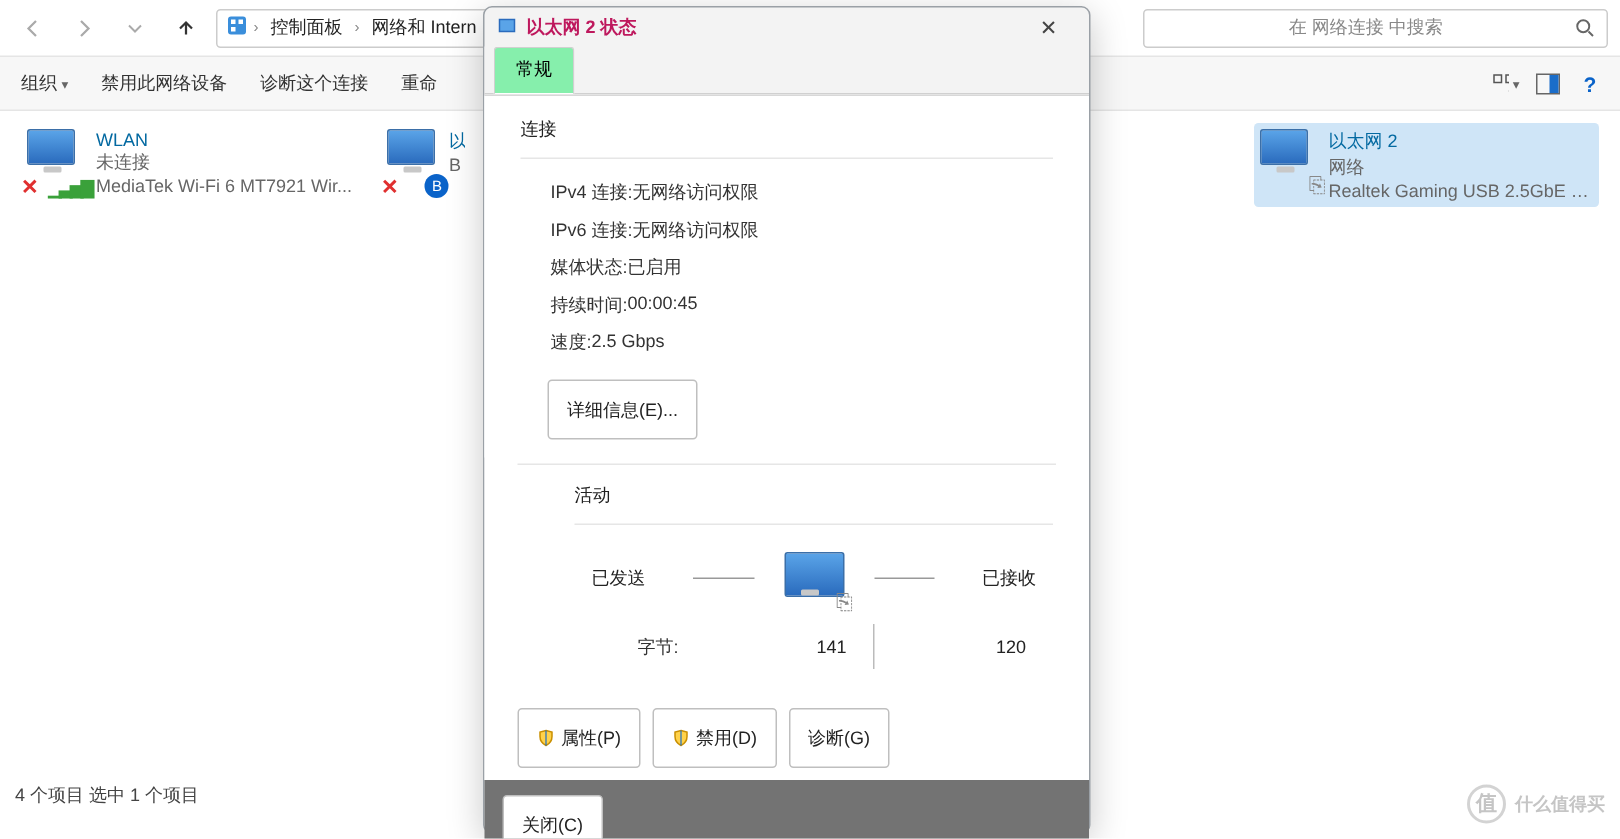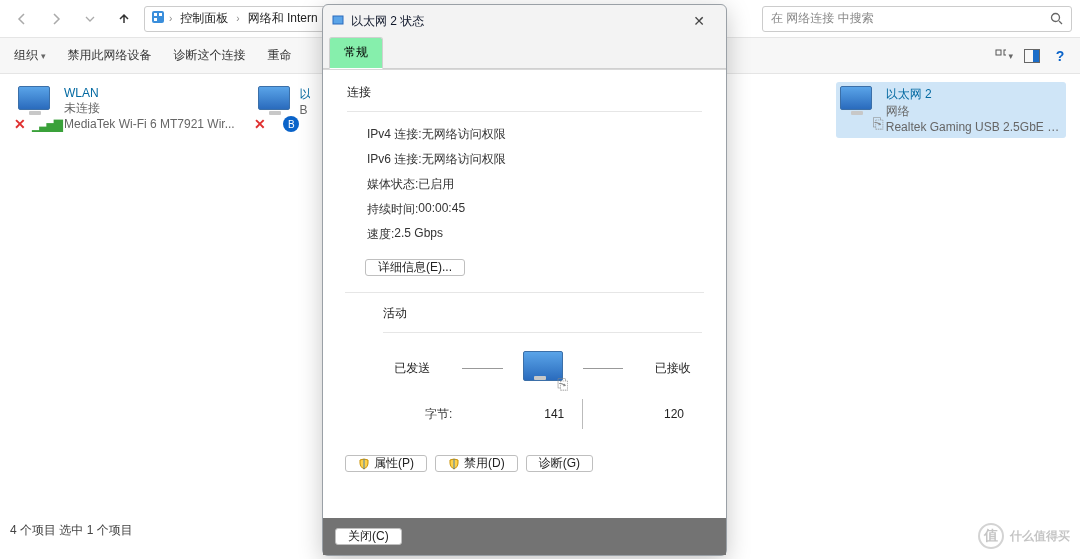--- a/index.html
+++ b/index.html
@@ -6,21 +6,21 @@
 body { background: #fff; width: 1080px; height: 559px; overflow: hidden; position: relative; }
 
 
 .navbar { height: 38px; display: flex; align-items: center; padding: 0 8px; gap: 6px; border-bottom: 1px solid #e5e5e5; }
 .nav-arrow { width: 28px; height: 28px; display: flex; align-items: center; justify-content: center; color: #aaa; border-radius: 3px; }
 .nav-arrow.enabled { color: #333; }
 .addr { flex: 0 0 auto; display: flex; align-items: center; height: 26px; border: 1px solid #ccc; border-radius: 3px; padding: 0 6px; gap: 4px; min-width: 180px; background:#fff; }
 .addr .crumb { padding: 0 4px; color: #222; }
 .addr .sep { color: #888; font-size: 10px; }
 .search { flex: 1; margin-left: auto; display: flex; align-items: center; height: 26px; border: 1px solid #ccc; border-radius: 3px; padding: 0 8px; color: #888; max-width: 310px; }
-.search span { flex: 1; }
+.search span { flex: 1; text-align: center; }
 .mic { width:14px; height:14px; display:inline-block; }
 
 
 .toolbar { height: 36px; display: flex; align-items: center; padding: 0 10px; gap: 14px; background: #f7f7f7; border-bottom: 1px solid #e5e5e5; }
 .tool { color: #333; padding: 2px 4px; display:flex; align-items:center; gap:3px; }
 .tool .chev { font-size:9px; color:#666; }
 .toolbar .right { margin-left: auto; display: flex; gap: 10px; align-items:center; }
 .tool-ic { width:20px; height:20px; display:flex; align-items:center; justify-content:center; border:1px solid transparent; }
 .tool-ic.box { border:1px solid #666; width:16px; height:14px; position:relative; }
 .tool-ic.box::after { content:""; position:absolute; right:0; top:0; bottom:0; width:6px; background:#1a6dc9; }
@@ -40,35 +40,35 @@
 .ico-pc::after{content:"";position:absolute;left:10px;top:24px;width:12px;height:4px;background:#c8c8c8;border-radius:1px;}
 .ico-badge { position:absolute; font-size:14px; }
 .ico-badge.x { color:#e03030; left:-4px; bottom:-6px; font-weight:bold; }
 .ico-badge.wifi { left:14px; bottom:-6px; color:#3aa13a; font-size:12px; letter-spacing:-2px;}
 .ico-badge.bt { right:-6px; bottom:-6px; background:#0a63c9; color:#fff; width:16px; height:16px; border-radius:50%; font-size:10px; display:flex; align-items:center; justify-content:center;}
 .ico-badge.plug { right:-4px; bottom:-6px; color:#888; font-size:14px;}
 
 
 .dialog { position:absolute; left:322px; top:4px; width:405px; height:552px; background:#f3f3f3; border:1px solid #9aa0a6; border-radius:6px; box-shadow:0 6px 24px rgba(0,0,0,.22); display:flex; flex-direction:column; }
 .dlg-title { height:32px; display:flex; align-items:center; padding:0 8px; gap:6px; }
-.dlg-title .t { flex:1; color:#0f172a; }
+.dlg-title .t { flex:1; color:#be185d;font-weight:bold; }
 .dlg-close { width:38px; height:26px; display:flex; align-items:center; justify-content:center; font-size:14px; color:#444; }
 
 .dlg-body { background:#fff; border-top:1px solid #d8d8d8; flex:1; padding:0 0 8px; display:flex; flex-direction:column; }
 .tabs { display:flex; border-bottom:1px solid #d0d0d0; padding-left:6px; background:#f3f3f3; }
 .tab { padding:6px 14px 7px; background:#86efac; border:1px solid #d0d0d0; border-bottom:1px solid #fff; border-radius:3px 3px 0 0; margin-bottom:-1px; font-size:12px; }
 
 .sec { padding:14px 24px 6px; background:#fff; }
 .sec-head { color:#222; margin-bottom:10px; }
 .hr { border:none; border-top:1px solid #e6e6e6; margin:4px 0 10px; }
 .kv { display:flex; padding:4px 0 4px 20px; color:#222; }
 .kv .k { color:#333; }
 .kv .v { color:#333; }
 
-.btn { height:17px; padding:0 12px; background:#fff; border:1px solid #bfbfbf; border-radius:3px; display:inline-flex; align-items:center; gap:4px; color:#222; }
+.btn { height:40px; padding:0 12px; background:#fff; border:1px solid #bfbfbf; border-radius:3px; display:inline-flex; align-items:center; gap:4px; color:#222; }
 .shield { width:12px; height:12px; display:inline-block; }
 
 .activity { display:flex; align-items:center; justify-content:center; gap:20px; padding:8px 0 2px; }
 .activity .lbl { color:#222; width:80px; text-align:center; }
 .act-line { width:56px; height:1px; background:#999; position:relative; top:0; }
 .act-pc { width:44px; height:34px; position:relative; }
 .act-pc .ico-pc{ width:40px; height:30px;}
 .act-pc .ico-badge.plug{ right:-6px; bottom:-8px;}
 
 .bytes { display:flex; align-items:center; justify-content:flex-end; padding:12px 18px 4px 42px; }

